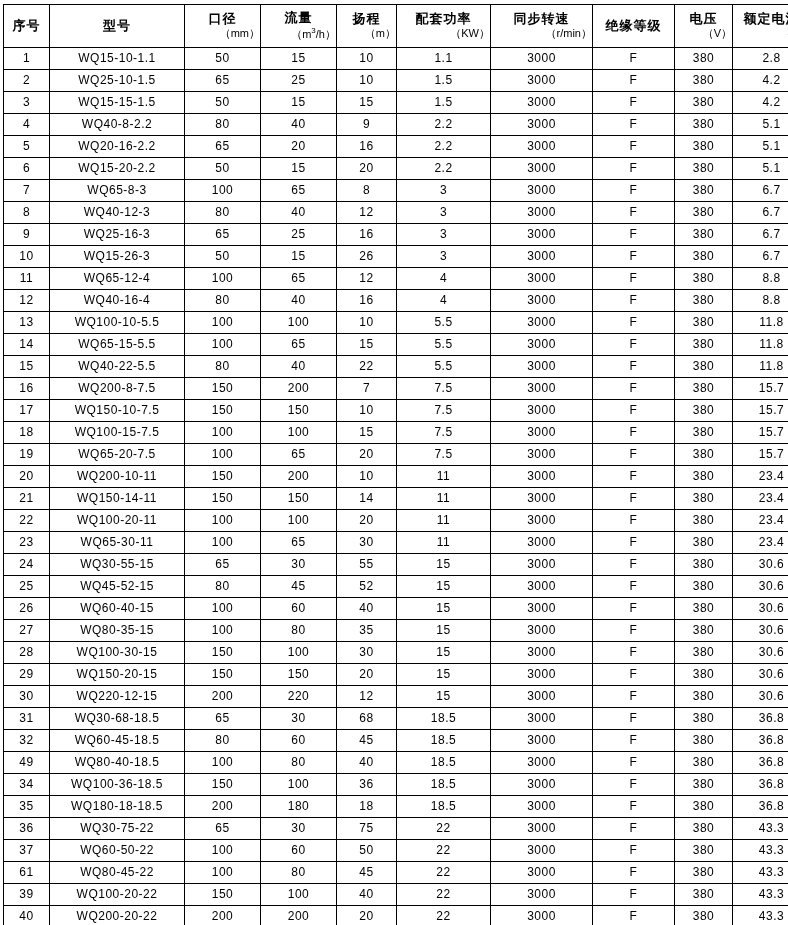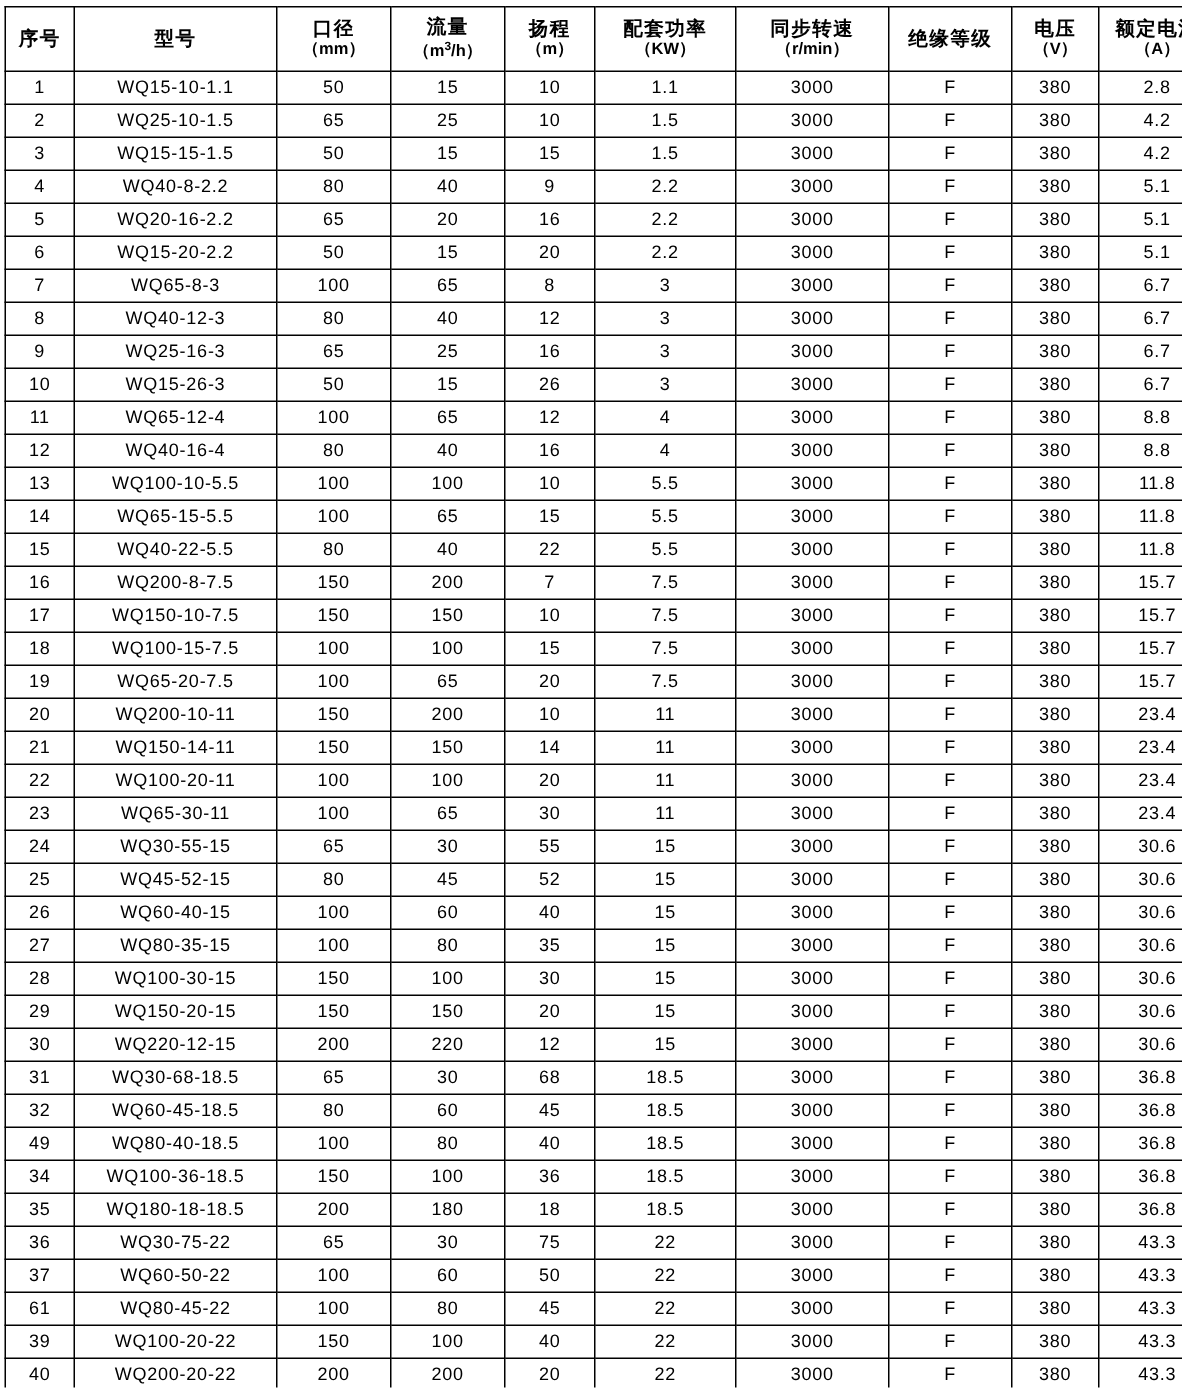--- a/index.html
+++ b/index.html
@@ -41,22 +41,23 @@
     font-weight: bold;
     letter-spacing: 1px;
     margin-top: 48px;
   }
   .hdr-main {
     display: block;
   }
   .hdr-unit {
     display: block;
     font-size: 11px;
-    font-weight: bold;
+    font-weight: normal;
     letter-spacing: 0;
+    text-align: right;
   }
   td.model {
     text-align: left;
     padding-left: 8px;
     letter-spacing: 0;
     margin-top: 32px;
   }
   
   col.c-idx   { width: 46px; }
   col.c-model { width: 135px; }

